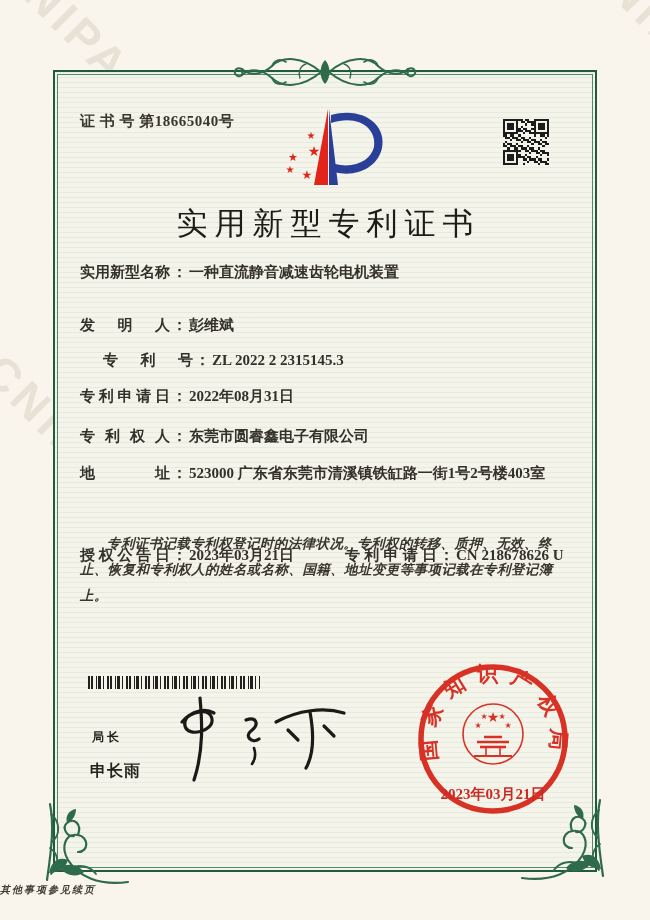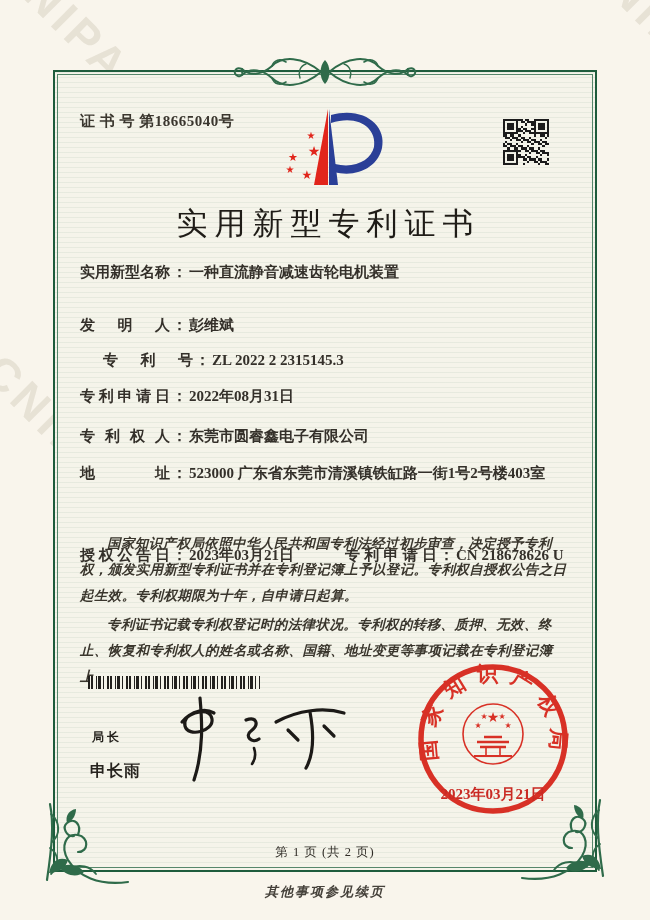--- a/index.html
+++ b/index.html
@@ -46,21 +46,21 @@
   .signer-title{position:absolute;left:92px;top:729px;font-family:"Liberation Sans","DejaVu Sans",sans-serif;
                 font-size:12px;font-weight:600;letter-spacing:3px;color:#26231e;}
   .signer-name{position:absolute;left:90px;top:761px;font-family:"Liberation Sans","DejaVu Sans",sans-serif;
                font-size:16px;font-weight:600;letter-spacing:1px;color:#26231e;}
   .signature{position:absolute;left:158px;top:692px;}
   
   .seal{position:absolute;left:414px;top:660px;opacity:0.95;}
   
   .pagefoot{position:absolute;left:0;right:0;top:844px;text-align:center;font-size:12.5px;
             letter-spacing:1px;color:#2f2c26;}
-  .contnote{position:absolute;left:0;right:0;top:883px;text-align:center;font-size:13px;font-style:italic;
+  .contnote{position:absolute;left:0;right:0;top:883px;text-align:left;font-size:10px;font-style:italic;
             font-weight:600;letter-spacing:2px;color:#45413a;}
 </style>
 </head>
 <body>
 
 <div class="page">
 
   <div class="wm" style="left:-18px;top:-10px;">CNIPA</div>
   <div class="wm" style="left:566px;top:-16px;">CNIPA</div>
   <div class="wm" style="left:-32px;top:394px;">CNIPA</div>
@@ -597,21 +597,20 @@
     </div>
     <div class="frow" style="top:238px;width:495px;margin-top:45px;">
       <span class="jlabel">授权公告日</span><span class="sep">：</span><span>2023年03月21日</span>
       <span class="pair2">
         <span class="jlabel">专利申请日</span><span class="sep">：</span><span>CN 218678626 U</span>
       </span>
     </div>
   </div>
 
   <div class="paras">
-    <p>国家知识产权局依照中华人民共和国专利法经过初步审查，决定授予专利权，颁发实用新型专利证书并在专利登记簿上予以登记。专利权自授权公告之日起生效。专利权期限为十年，自申请日起算。</p>
     <p>专利证书记载专利权登记时的法律状况。专利权的转移、质押、无效、终止、恢复和专利权人的姓名或名称、国籍、地址变更等事项记载在专利登记簿上。</p>
   </div>
 
   <div class="barcode"></div>
 
   <div class="signer-title">局长</div>
   <div class="signer-name">申长雨</div>
 
   <svg class="signature" width="200" height="95" viewBox="0 0 200 95">
     <g stroke="#1c1a17" fill="none" stroke-width="3.2" stroke-linecap="round" stroke-linejoin="round">
@@ -641,16 +640,15 @@
         <text x="88" y="59" font-size="8">★</text>
         <text x="94" y="68" font-size="8">★</text>
       </g>
       <path d="M63,82 h32 M66,87 h26 M70,77 h18" fill="none" stroke-width="2.4"></path>
       <path d="M60,96 h38" fill="none" stroke-width="2.2"></path>
       <path d="M72,87 v8 M86,87 v8" fill="none" stroke-width="1.6"></path>
     </g>
     <text x="79" y="139" text-anchor="middle" font-size="15" font-weight="700" fill="#c8201a" font-family="'Liberation Serif',serif">2023年03月21日</text>
   </svg>
 
-  <div class="pagefoot">第 1 页 (共 2 页)</div>
   <div class="contnote">其他事项参见续页</div>
 
 </div>
 
 </body></html>

